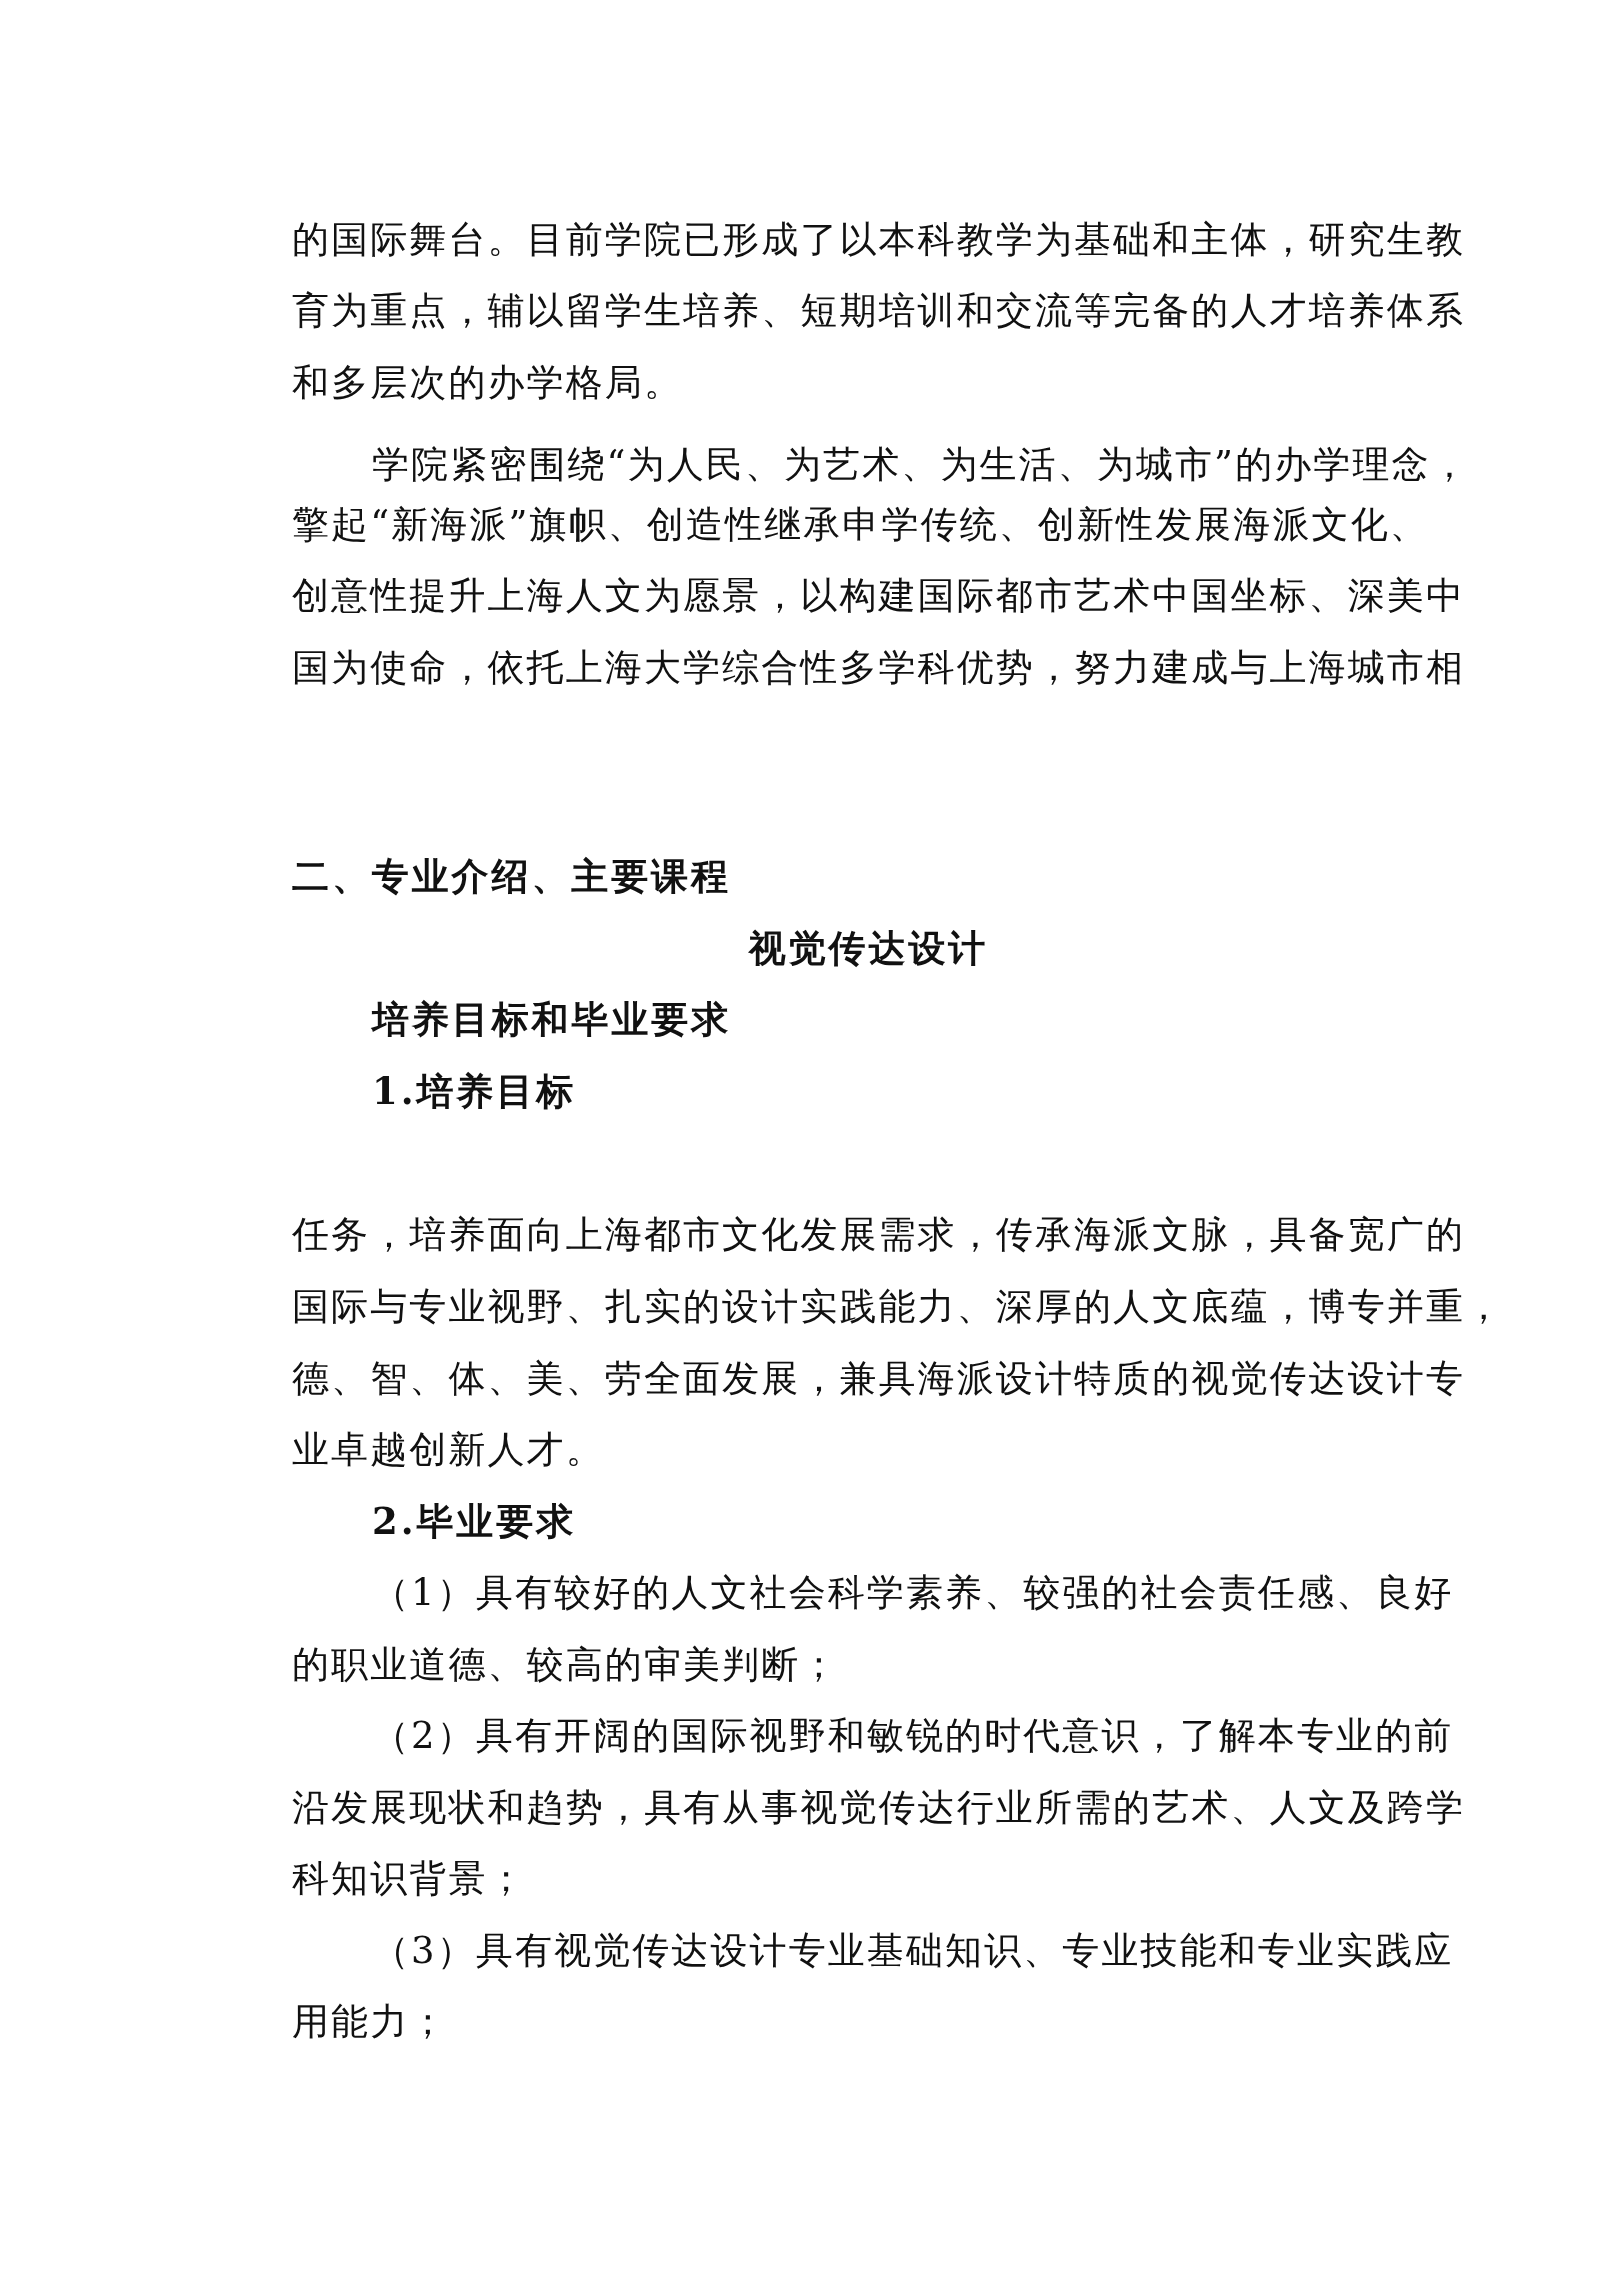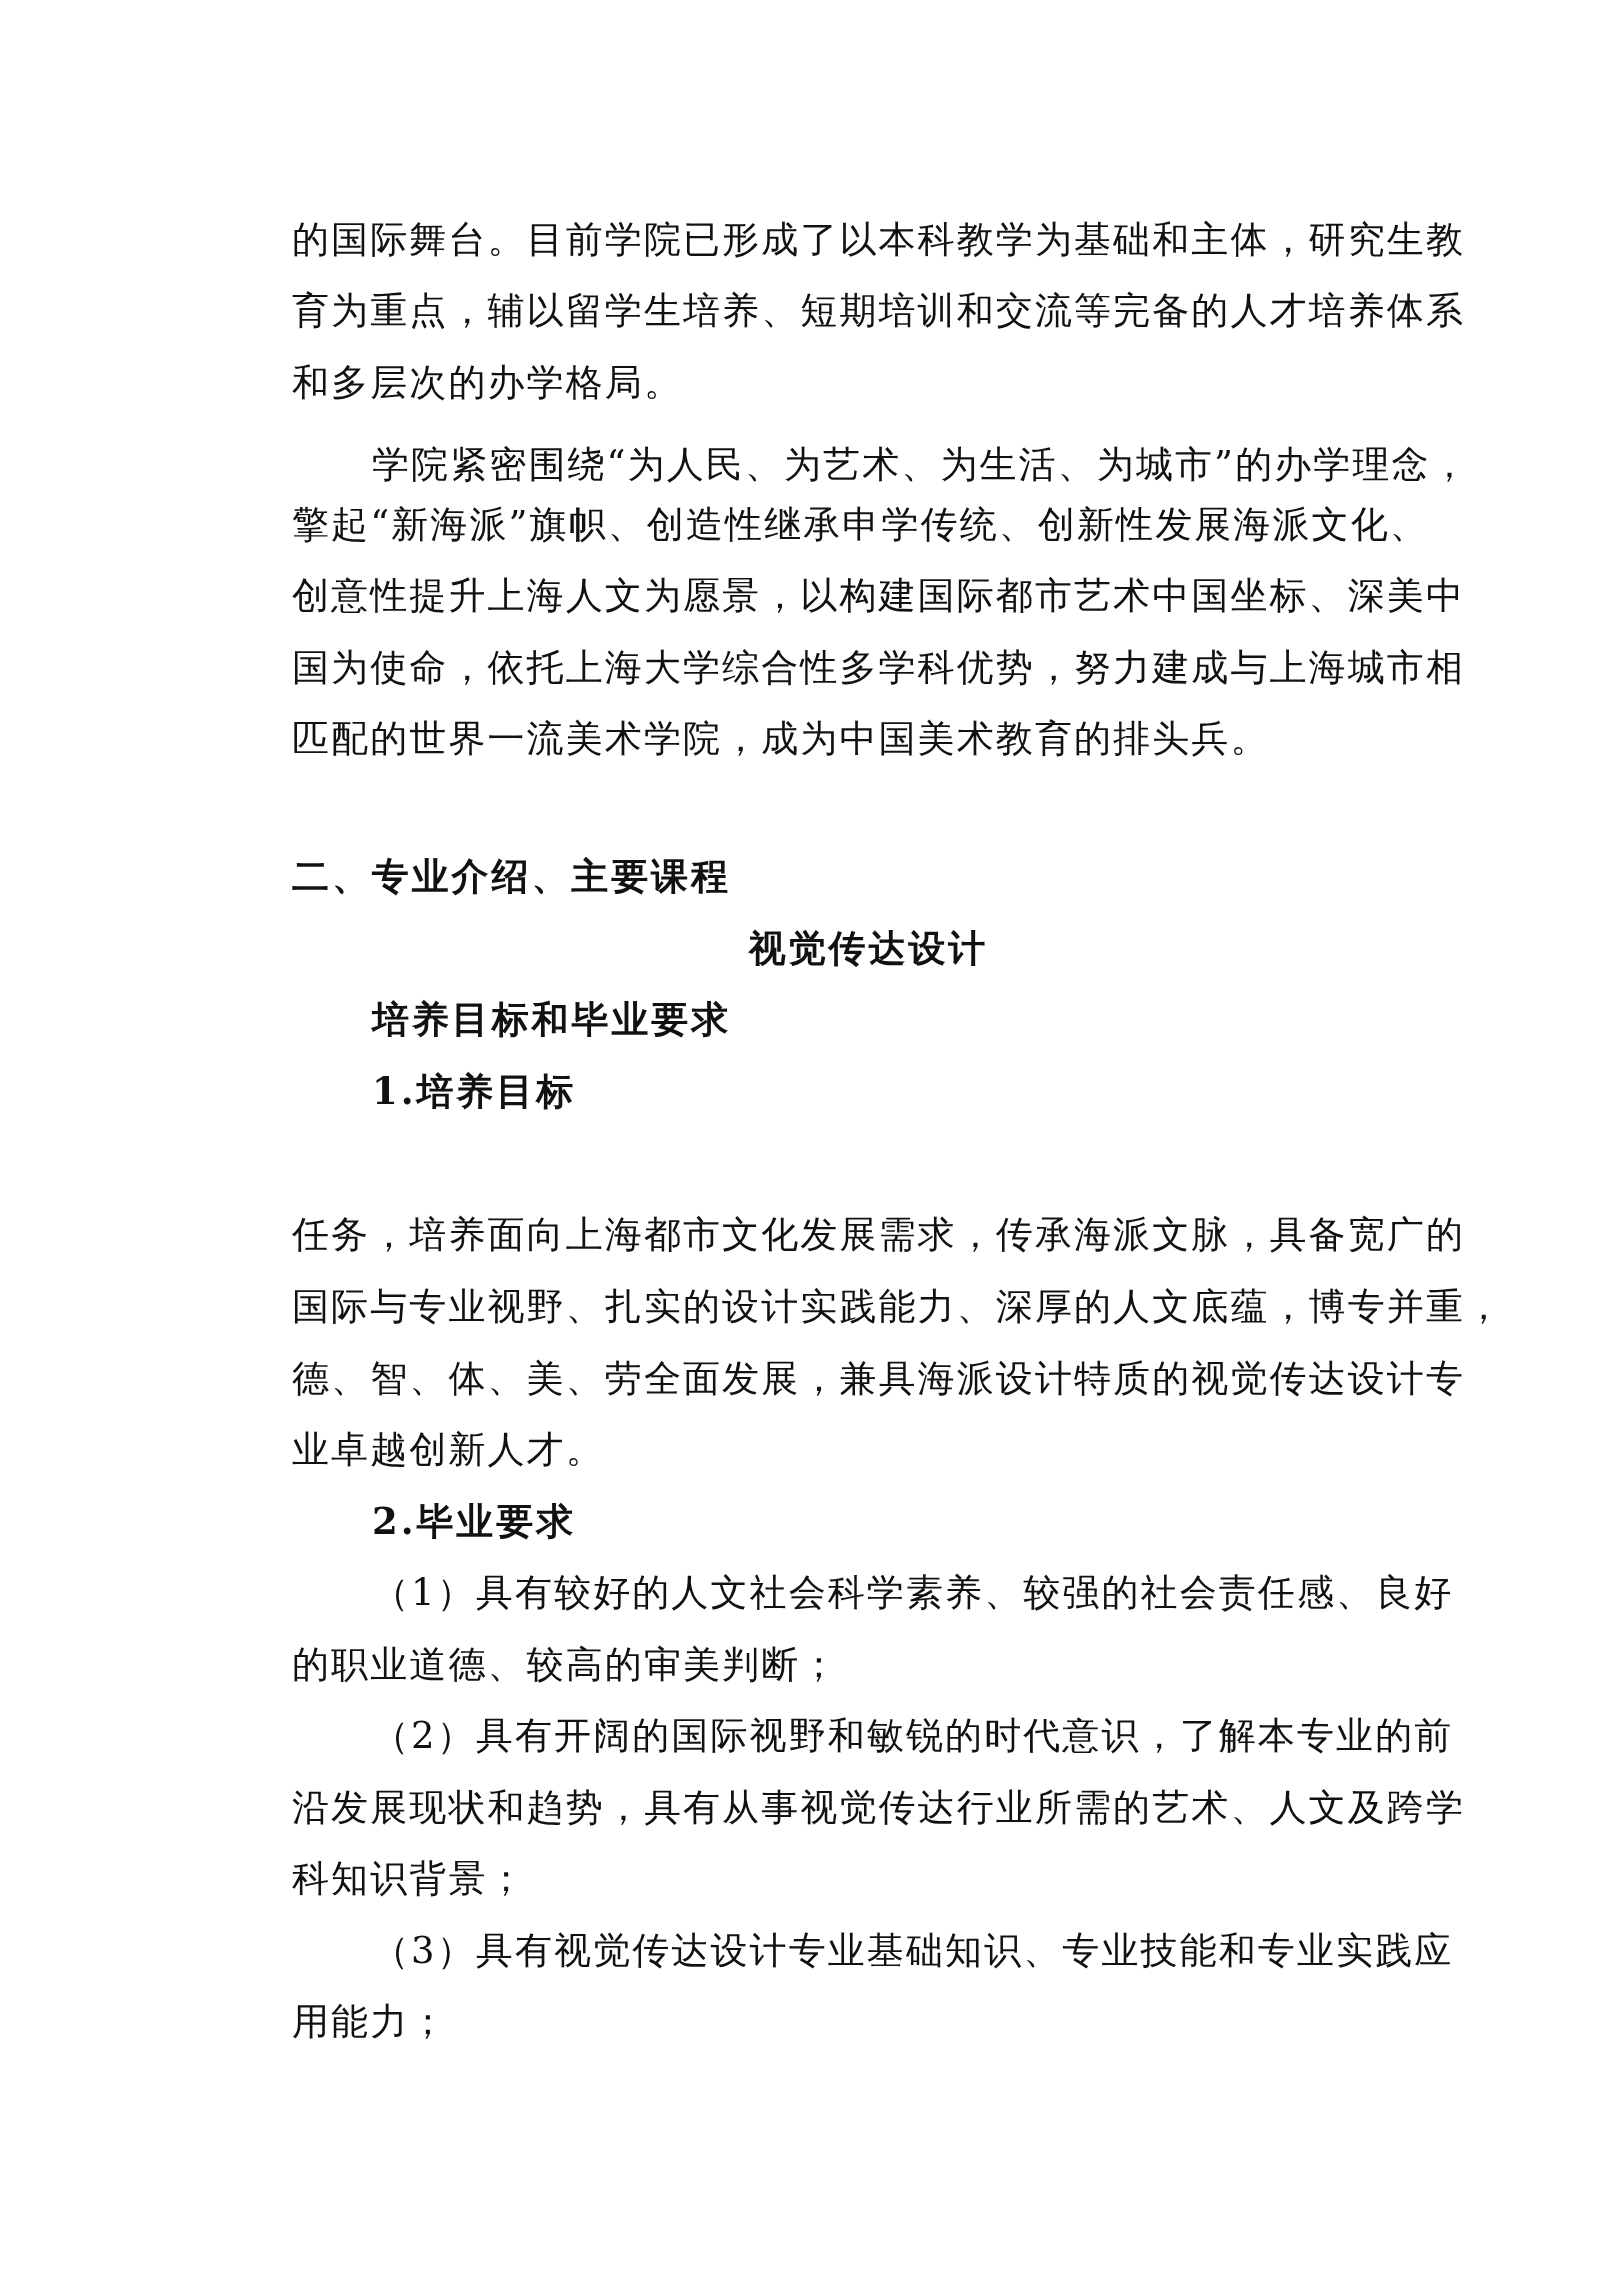--- a/index.html
+++ b/index.html
@@ -19,21 +19,20 @@
 <div class="page">
 
   <div class="line" style="top:218px">的国际舞台。目前学院已形成了以本科教学为基础和主体，研究生教</div>
   <div class="line" style="top:289px">育为重点，辅以留学生培养、短期培训和交流等完备的人才培养体系</div>
   <div class="line last" style="top:361px">和多层次的办学格局。</div>
 
   <div class="line indent" style="top:443px">学院紧密围绕“为人民、为艺术、为生活、为城市”的办学理念，</div>
   <div class="line" style="top:503px">擎起“新海派”旗帜、创造性继承申学传统、创新性发展海派文化、</div>
   <div class="line" style="top:574px">创意性提升上海人文为愿景，以构建国际都市艺术中国坐标、深美中</div>
   <div class="line" style="top:646px">国为使命，依托上海大学综合性多学科优势，努力建成与上海城市相</div>
-  <div class="line last" style="top:717px">匹配的世界一流美术学院，成为中国美术教育的排头兵。</div>
 
   <div class="line h" style="top:855px">二、专业介绍、主要课程</div>
 
   <div class="line h center" style="top:927px">视觉传达设计</div>
 
   <div class="line h indent" style="top:998px">培养目标和毕业要求</div>
 
   <div class="line h indent" style="top:1070px">1.培养目标</div>
   <div class="line" style="top:1213px">任务，培养面向上海都市文化发展需求，传承海派文脉，具备宽广的</div>
   <div class="line" style="top:1285px">国际与专业视野、扎实的设计实践能力、深厚的人文底蕴，博专并重，</div>

